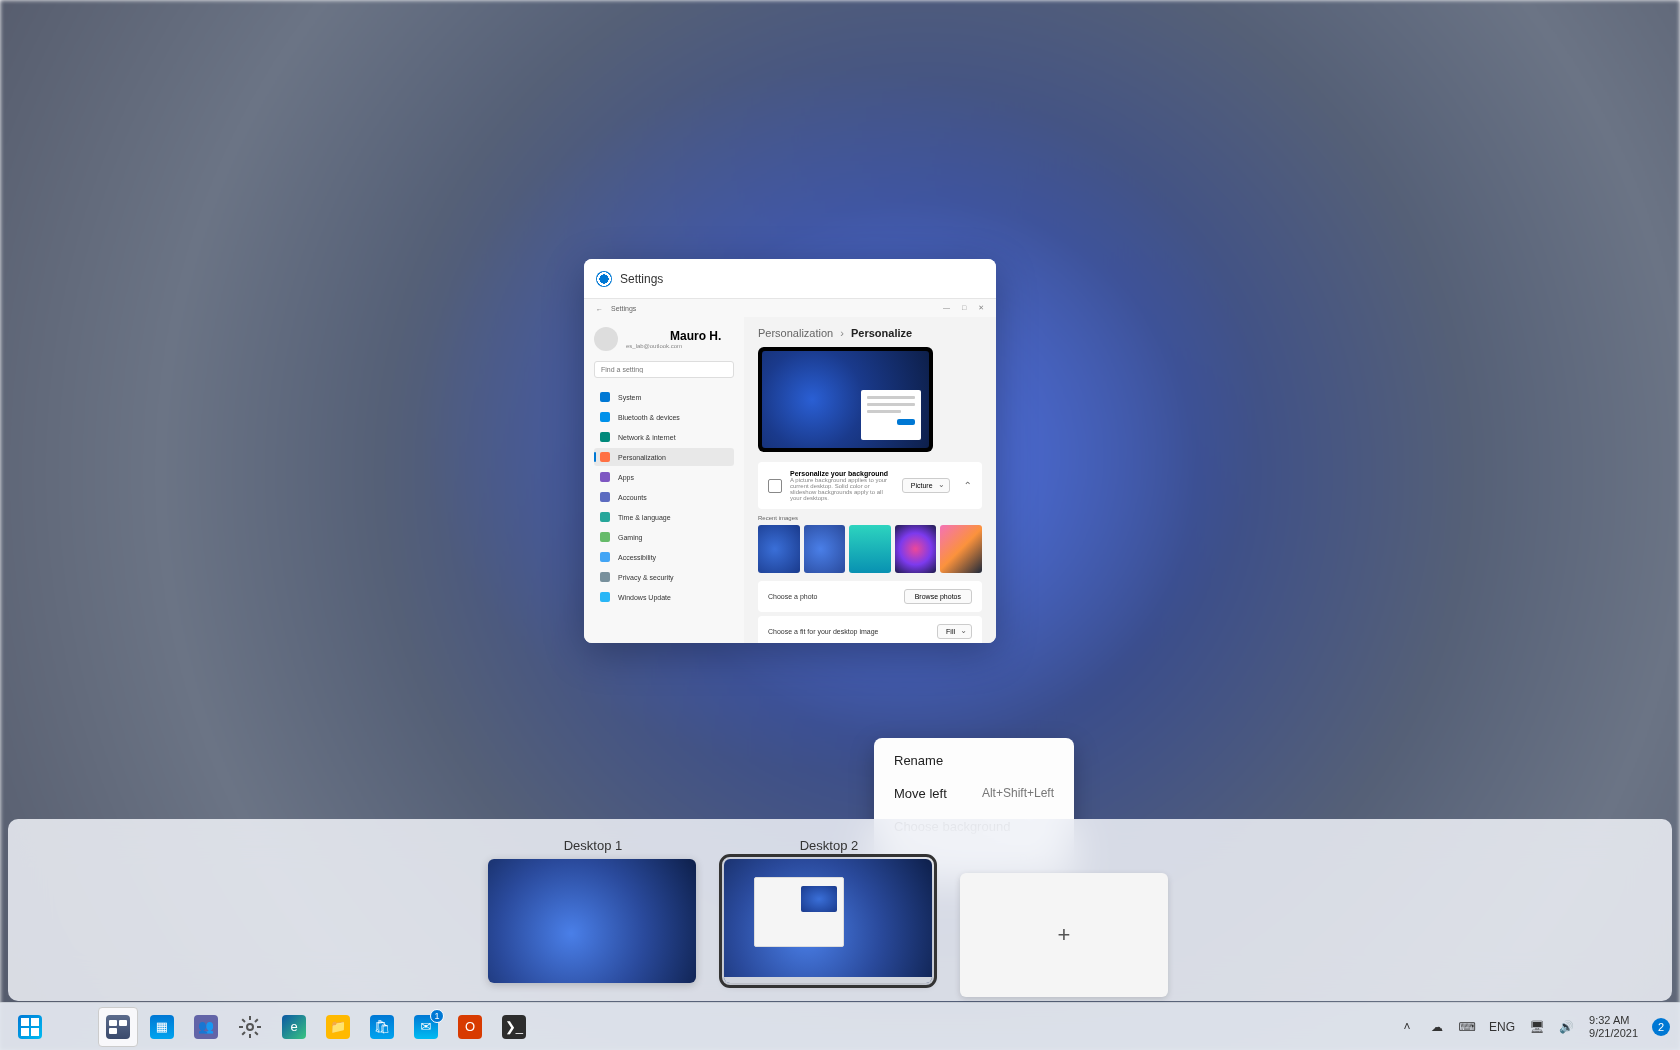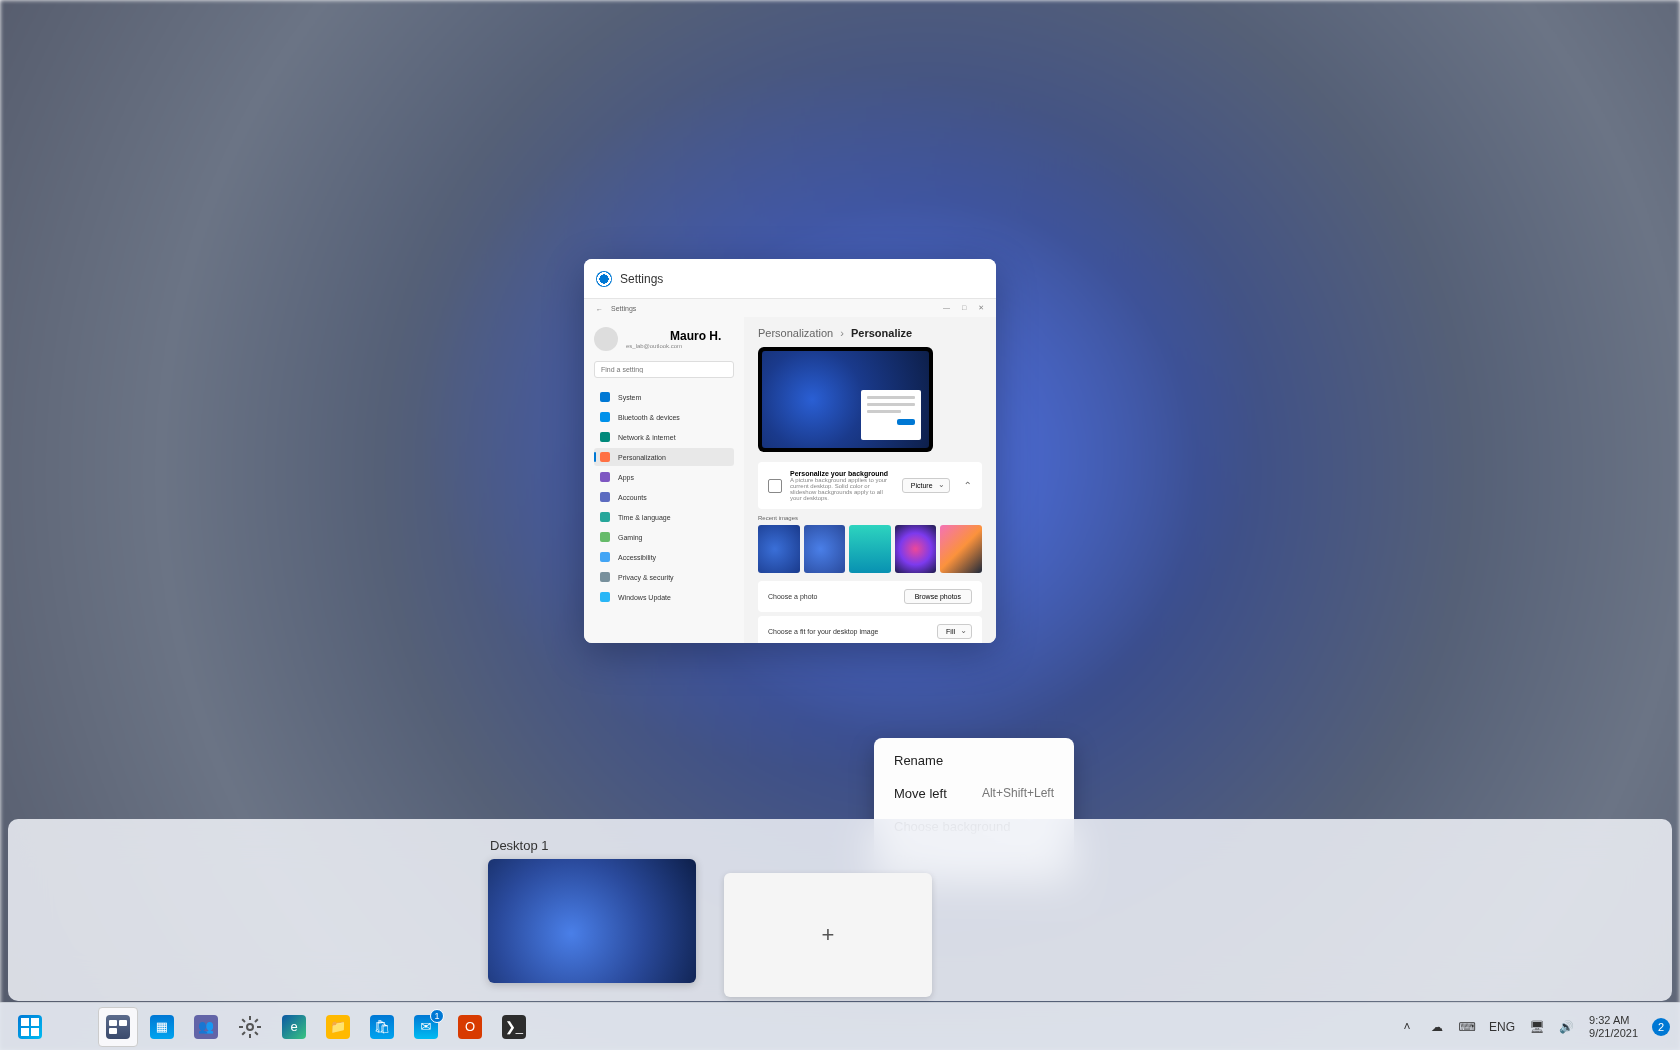--- a/index.html
+++ b/index.html
@@ -103,21 +103,21 @@
   border-radius: 4px; }
 .ctx-item .shortcut { margin-left: auto; color: #777; font-size: 12px; }
 
 
 .vd-bar {
   position: absolute; left: 8px; right: 8px; top: 819px; height: 182px;
   background: rgba(240,242,248,0.85); backdrop-filter: blur(20px);
   border-radius: 10px; display: flex; align-items: center; padding: 0 480px;
   gap: 28px;
 }
-.vd-item { display: flex; flex-direction: column; }
+.vd-item { display: flex; flex-direction: column; align-items: center; }
 .vd-label { font-size: 13px; color: #333; margin-bottom: 6px; padding-left: 2px; }
 .vd-thumb { width: 208px; height: 124px; border-radius: 6px; overflow: hidden;
   background: #888; box-shadow: 0 2px 8px rgba(0,0,0,0.2); position: relative; }
 .vd-thumb.active { outline: 3px solid #333; outline-offset: 2px; }
 .vd-thumb.d1 { background: radial-gradient(circle at 40% 60%,#4a7fe8 0%,#2a4a9c 50%,#0d1f4a 100%); }
 .vd-thumb.d2 { background: radial-gradient(circle at 40% 60%,#4a7fe8 0%,#2a4a9c 50%,#0d1f4a 100%); }
 .vd-thumb.d2 .mini-win { position:absolute; left:30px; top:18px; width:90px; height:70px;
   background:#f5f5f5; border-radius:2px; border:1px solid #ddd;}
 .vd-thumb.d2 .mini-win::before{content:''; position:absolute; right:6px; top:8px; width:36px;
   height:26px; background:radial-gradient(#3a6fd8,#1a3a8c); border-radius:2px;}
@@ -299,20 +299,27 @@
     <span>Close</span>
     <span class="shortcut">Delete</span>
   </div>
 </div>
 
 <div class="vd-bar">
   <div class="vd-item">
     <div class="vd-label">Desktop 1</div>
     <div class="vd-thumb d1"></div>
   </div>
+  <div class="vd-item">
+    <div class="vd-label">Desktop 2</div>
+    <div class="vd-thumb d2 active">
+      <div class="mini-win"></div>
+        <div class="mini-tb"></div>
+    </div>
+  </div>
   <div class="vd-new">
     <div class="plus">+</div>
   </div>
 </div>
 
 <div class="taskbar">
   <div class="tb-center">
     <div class="tb-icon">
         <div class="ico i-start">
       <svg viewBox="0 0 24 24" fill="#fff">

